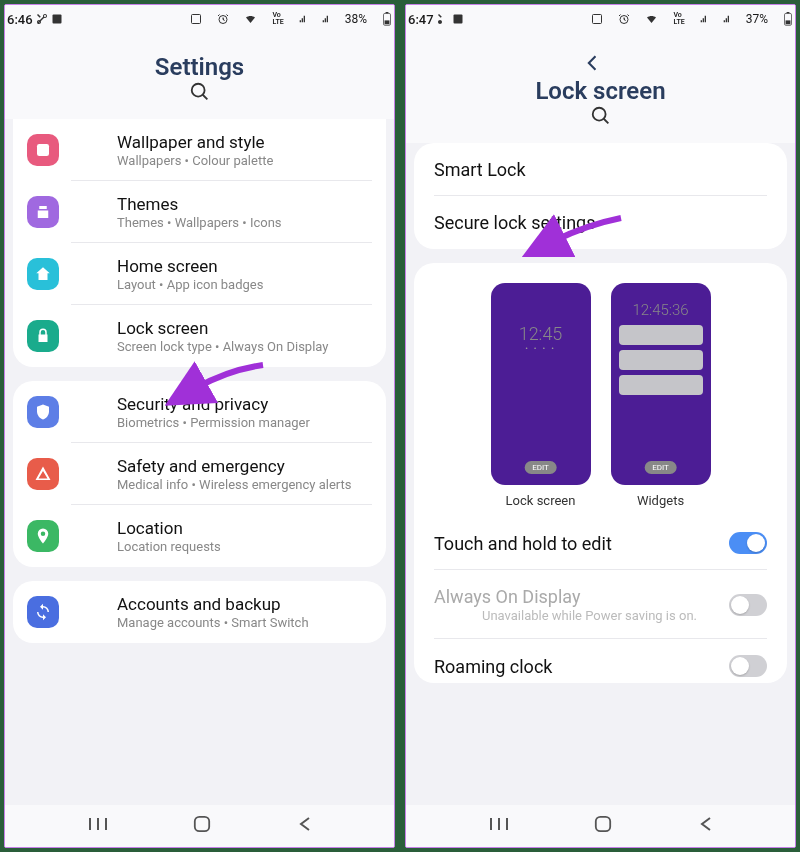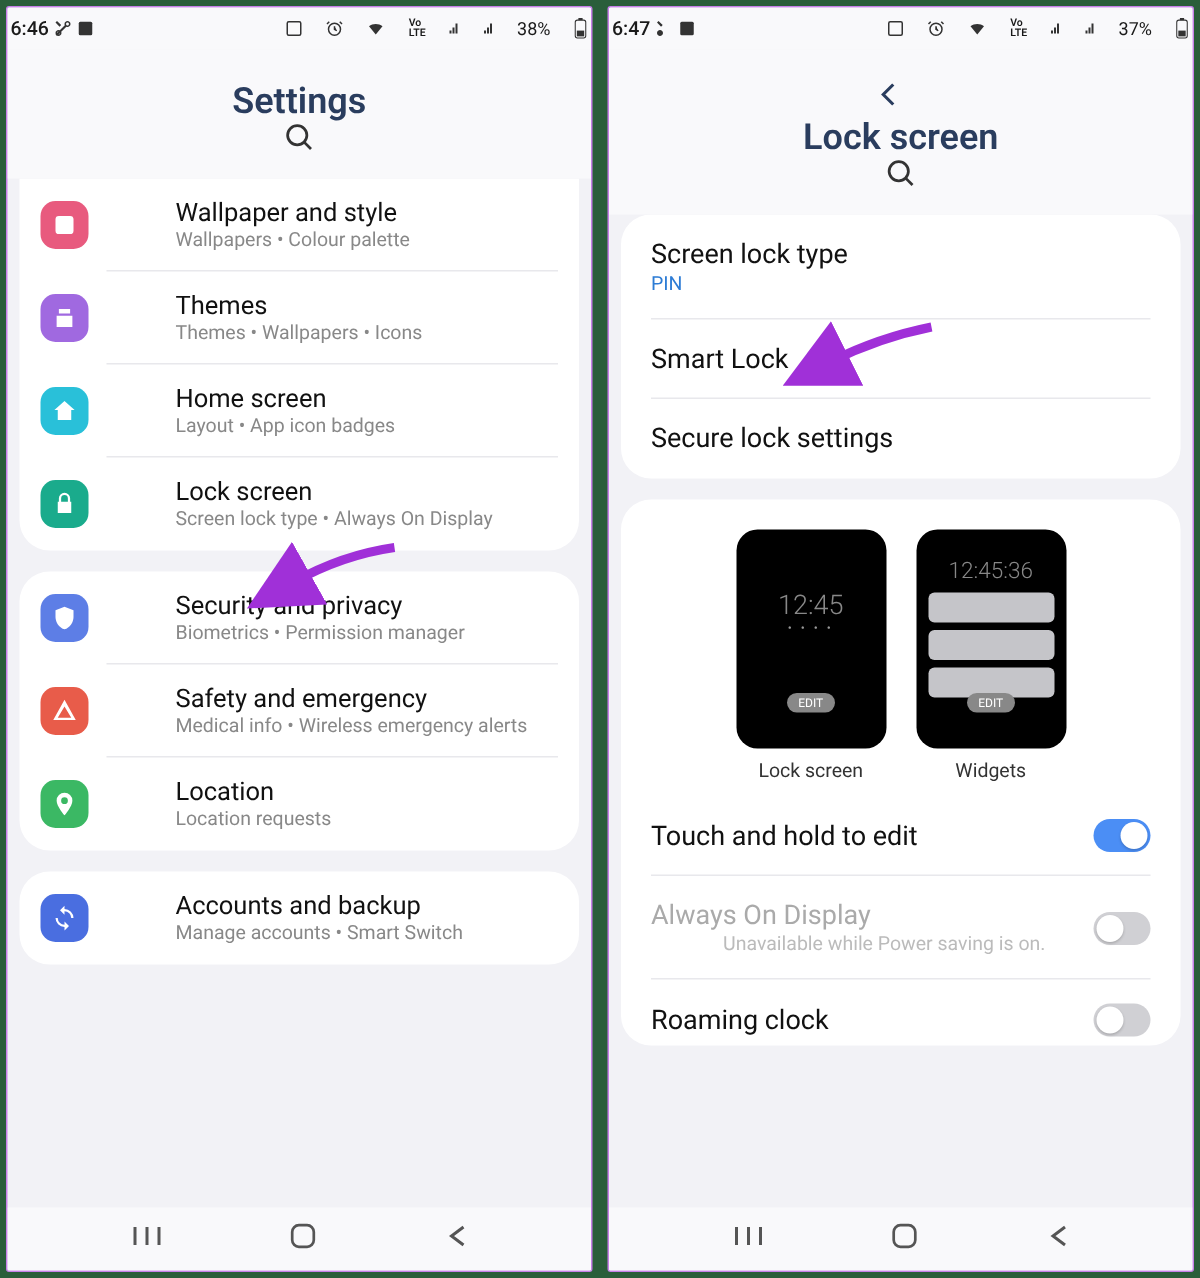--- a/index.html
+++ b/index.html
@@ -123,30 +123,30 @@
   }
   .toggle.on { background:#4b8ef5;}
   .toggle.on::after{ left:auto; right:2px;}
   .previews {
     display:flex; gap:20px; justify-content:center; padding:20px 10px 8px 10px;
   }
   .prev {
     text-align:center;
   }
   .prev .ph {
-    width:100px;height:146px;background:#000000;border-radius:14px;
+    width:100px;height:202px;background:#4c1d95;border-radius:14px;
     display:flex;flex-direction:column;align-items:center;
     padding:10px 8px;
     position:relative;
   }
   .prev .label { font-size:13px; color:#333; margin-top:8px;}
   .ph .clock { font-size:18px; color:#888; margin-top:30px; font-weight:300;}
   .ph .dots { font-size:8px; color:#999; letter-spacing:2px;}
   .ph .editbtn {
-    position:absolute; bottom:24px; left:50%; transform:translateX(-50%);
+    position:absolute; bottom:11px; left:50%; transform:translateX(-50%);
     background:#888;color:white;font-size:8px;padding:2px 8px;border-radius:8px;
   }
   .ph .bars { display:flex;flex-direction:column;gap:5px;width:100%;margin-top:6px;}
   .ph .bar { height:20px;background:#c5c5c9;border-radius:4px;}
   .ph .clock2 { font-size:15px; color:#888; margin-top:8px; font-weight:300;}
   .navbar {
     height: 42px;
     display:flex;
     align-items:center;
     justify-content:space-around;
@@ -387,24 +387,20 @@
       <svg width="22" height="22" viewBox="0 0 24 24" fill="none" stroke="#333" stroke-width="2">
           <circle cx="10" cy="10" r="7"></circle>
           <line x1="20" y1="20" x2="15" y2="15"></line>
         </svg>
     </span>
   </div>
 
   <div class="content">
     <div class="card">
       <div class="item-b">
-        <div class="t">Screen lock type</div>
-        <div class="s">PIN</div>
-      </div>
-      <div class="item-b">
         <div class="t">Smart Lock</div>
       </div>
       <div class="item-b">
         <div class="t">Secure lock settings</div>
       </div>
     </div>
 
     <div class="card">
       <div class="previews">
         <div class="prev">

